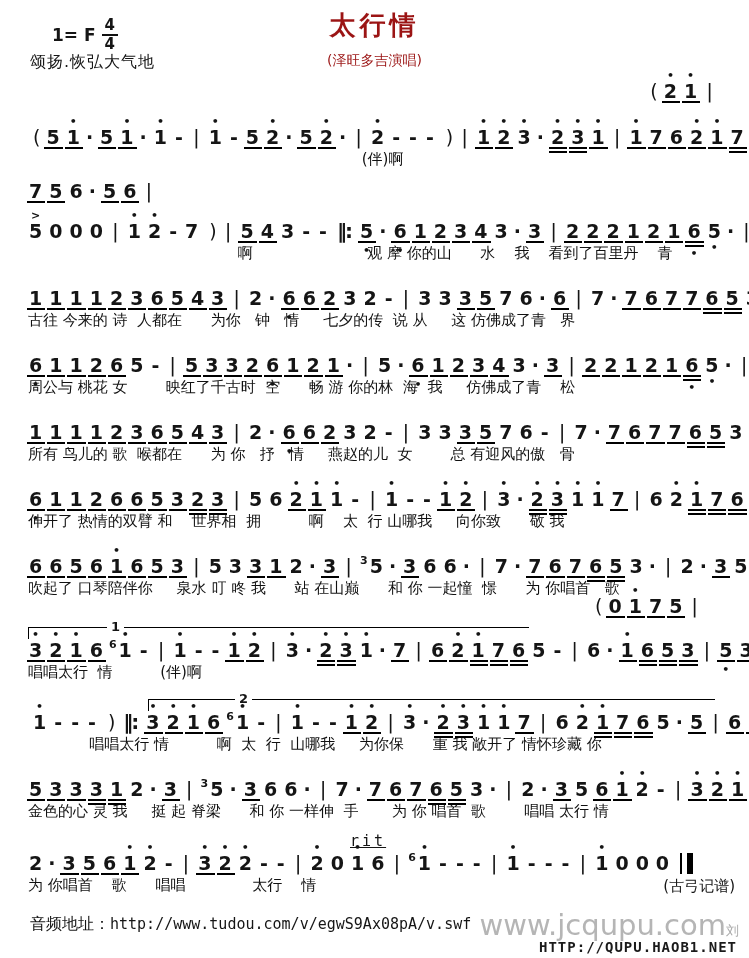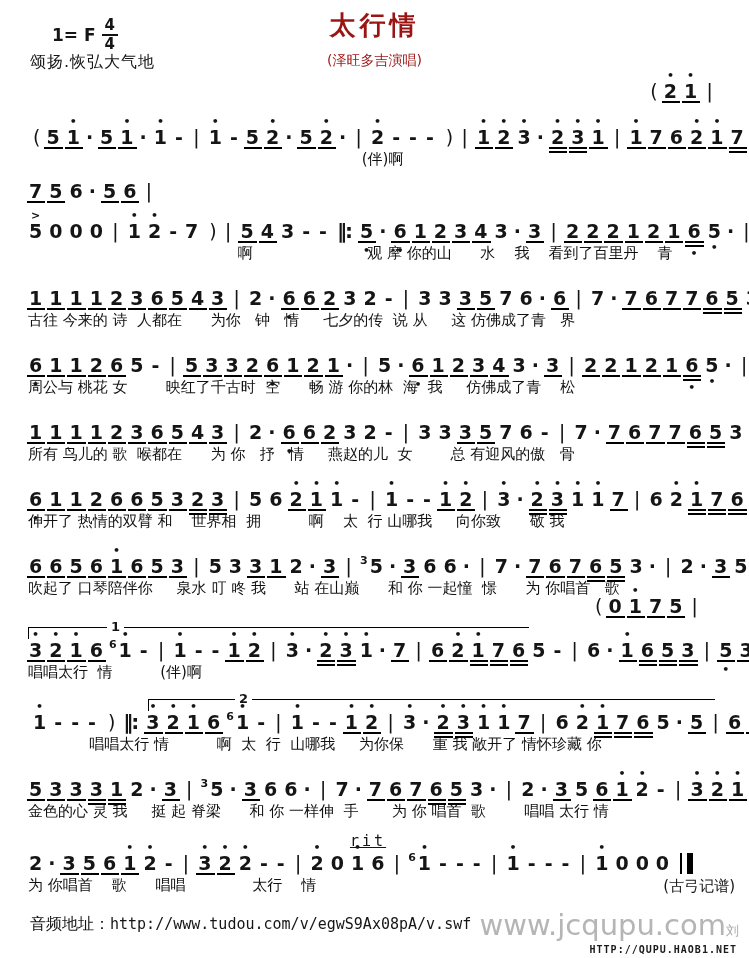--- a/index.html
+++ b/index.html
@@ -42,21 +42,21 @@
   .volta .vlabel{position:absolute;top:-9px;background:#fff;padding:0 4px;font-size:13px;font-weight:700;}
   .insert{position:absolute;}
   .rit{position:absolute;font-size:15px;letter-spacing:3px;font-family:"DejaVu Sans Mono",monospace;text-decoration:underline;}
   .score-note{position:absolute;right:14px;font-size:15px;}
   
   #ftr{position:absolute;left:0;right:0;bottom:0;height:52px;}
   .audio{position:absolute;left:30px;top:8px;font-size:16px;}
   .audio .url{font-family:"DejaVu Sans Mono",monospace;font-size:15px;}
   .wm{position:absolute;right:10px;bottom:16px;font-size:29px;color:#b5b5b5;letter-spacing:0;}
   .wm-glyph{font-size:13px;color:#a9a9a9;}
-  .wm-sub{position:absolute;right:12px;bottom:3px;font-size:10px;font-weight:700;
+  .wm-sub{position:absolute;right:12px;bottom:3px;font-size:14px;font-weight:700;
           font-family:"DejaVu Sans Mono",monospace;color:#1a1a1a;letter-spacing:1px;}
 </style>
 </head>
 <body>
 
 <div id="page">
 
   <div id="hdr">
     <div class="key-block">
       <span>1= F</span>

